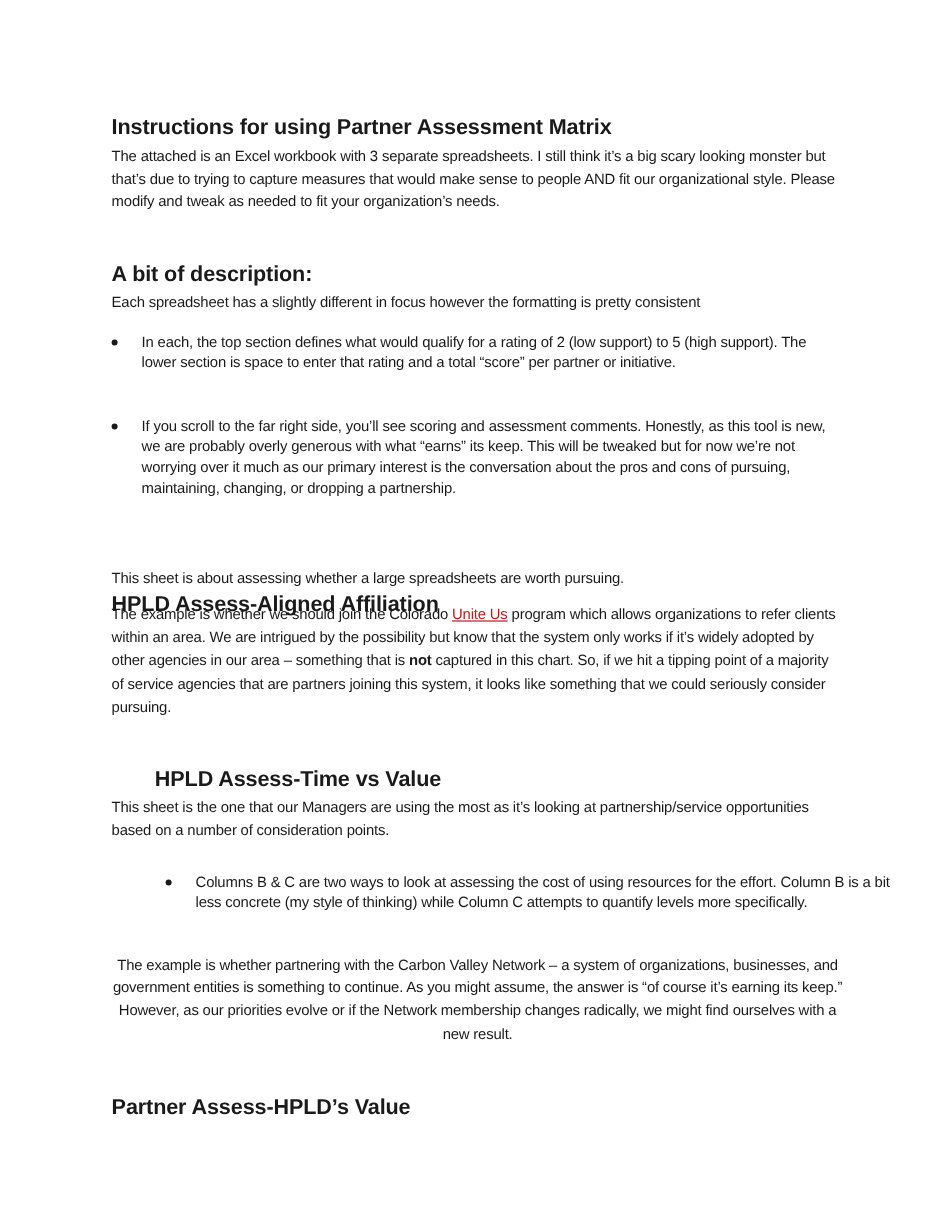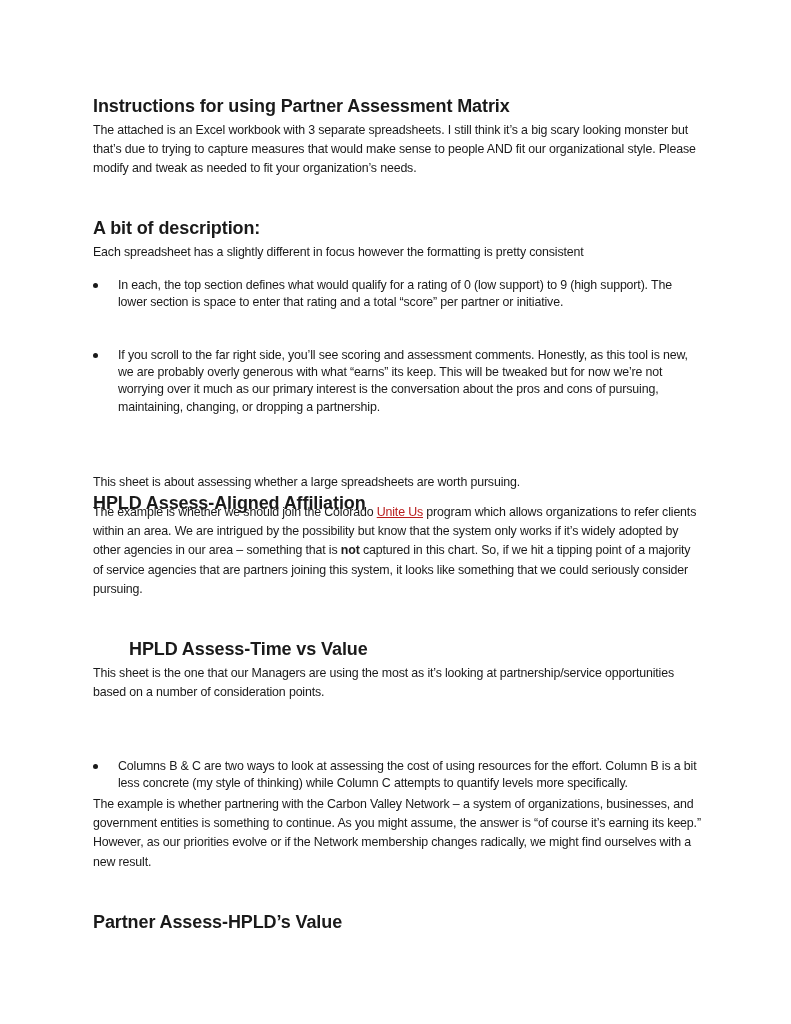--- a/index.html
+++ b/index.html
@@ -30,33 +30,33 @@
 
 <div class="page">
   <div class="h" style="top:96px;">Instructions for using Partner Assessment Matrix</div>
   <div class="p" style="top:121px;">The attached is an Excel workbook with 3 separate spreadsheets. I still think it’s a big scary looking monster but that’s due to trying to capture measures that would make sense to people AND fit our organizational style.  Please modify and tweak as needed to fit your organization’s needs.</div>
 
   <div class="h" style="top:218px;">A bit of description:</div>
   <div class="p" style="top:243px;">Each spreadsheet has a slightly different in focus however the formatting is pretty consistent</div>
 
   <div class="bl" style="top:277px;">
     <span class="bullet-dot"></span>
-    <span>In each, the top section defines what would qualify for a rating of 0 (low support) to 9 (high support). The lower section is space to enter that rating and a total “score” per partner or initiative.</span>
+    <span>In each, the top section defines what would qualify for a rating of 2 (low support) to 5 (high support). The lower section is space to enter that rating and a total “score” per partner or initiative.</span>
   </div>
   <div class="bl" style="top:347px;">
     <span class="bullet-dot"></span>
     <span>If you scroll to the far right side, you’ll see scoring and assessment comments. Honestly, as this tool is new, we are probably overly generous with what “earns” its keep.  This will be tweaked but for now we’re not worrying over it much as our primary interest is the conversation about the pros and cons of pursuing, maintaining, changing, or dropping a partnership.</span>
   </div>
 
   <div class="h" style="top:456px;margin-top:37px;">HPLD Assess-Aligned Affiliation</div>
   <div class="p" style="top:473px;">This sheet is about assessing whether a large spreadsheets are worth pursuing.</div>
   <div class="p" style="top:503px;"><span>The example is whether we should join the Colorado </span><span class="link">Unite Us</span><span> program which allows organizations to refer clients within an area. We are intrigued by the possibility but know that the system only works if it’s widely adopted by other agencies in our area – something that is </span><b>not</b><span> captured in this chart. So, if we hit a tipping point of a majority of service agencies that are partners joining this system, it looks like something that we could seriously consider pursuing.</span></div>
 
   <div class="h" style="top:639px;padding-left:36px;">HPLD Assess-Time vs Value</div>
   <div class="p" style="top:664px;">This sheet is the one that our Managers are using the most as it’s looking at partnership/service opportunities based on a number of consideration points.</div>
-  <div class="bl" style="top:758px;">
+  <div class="bl" style="top:727px;margin-left:45px;">
     <span class="bullet-dot"></span>
     <span>Columns B &amp; C are two ways to look at assessing the cost of using resources for the effort. Column B is a bit less concrete (my style of thinking) while Column C attempts to quantify levels more specifically.</span>
   </div>
-  <div class="p" style="top:795px;">The example is whether partnering with the Carbon Valley Network – a system of organizations, businesses, and government entities is something to continue.  As you might assume, the answer is “of course it’s earning its keep.” However, as our priorities evolve or if the Network membership changes radically, we might find ourselves with a new result.</div>
+  <div class="p" style="top:795px;text-align:center;">The example is whether partnering with the Carbon Valley Network – a system of organizations, businesses, and government entities is something to continue.  As you might assume, the answer is “of course it’s earning its keep.” However, as our priorities evolve or if the Network membership changes radically, we might find ourselves with a new result.</div>
 
   <div class="h" style="top:912px;">Partner Assess-HPLD’s Value</div>
 </div>
 
 </body></html>

